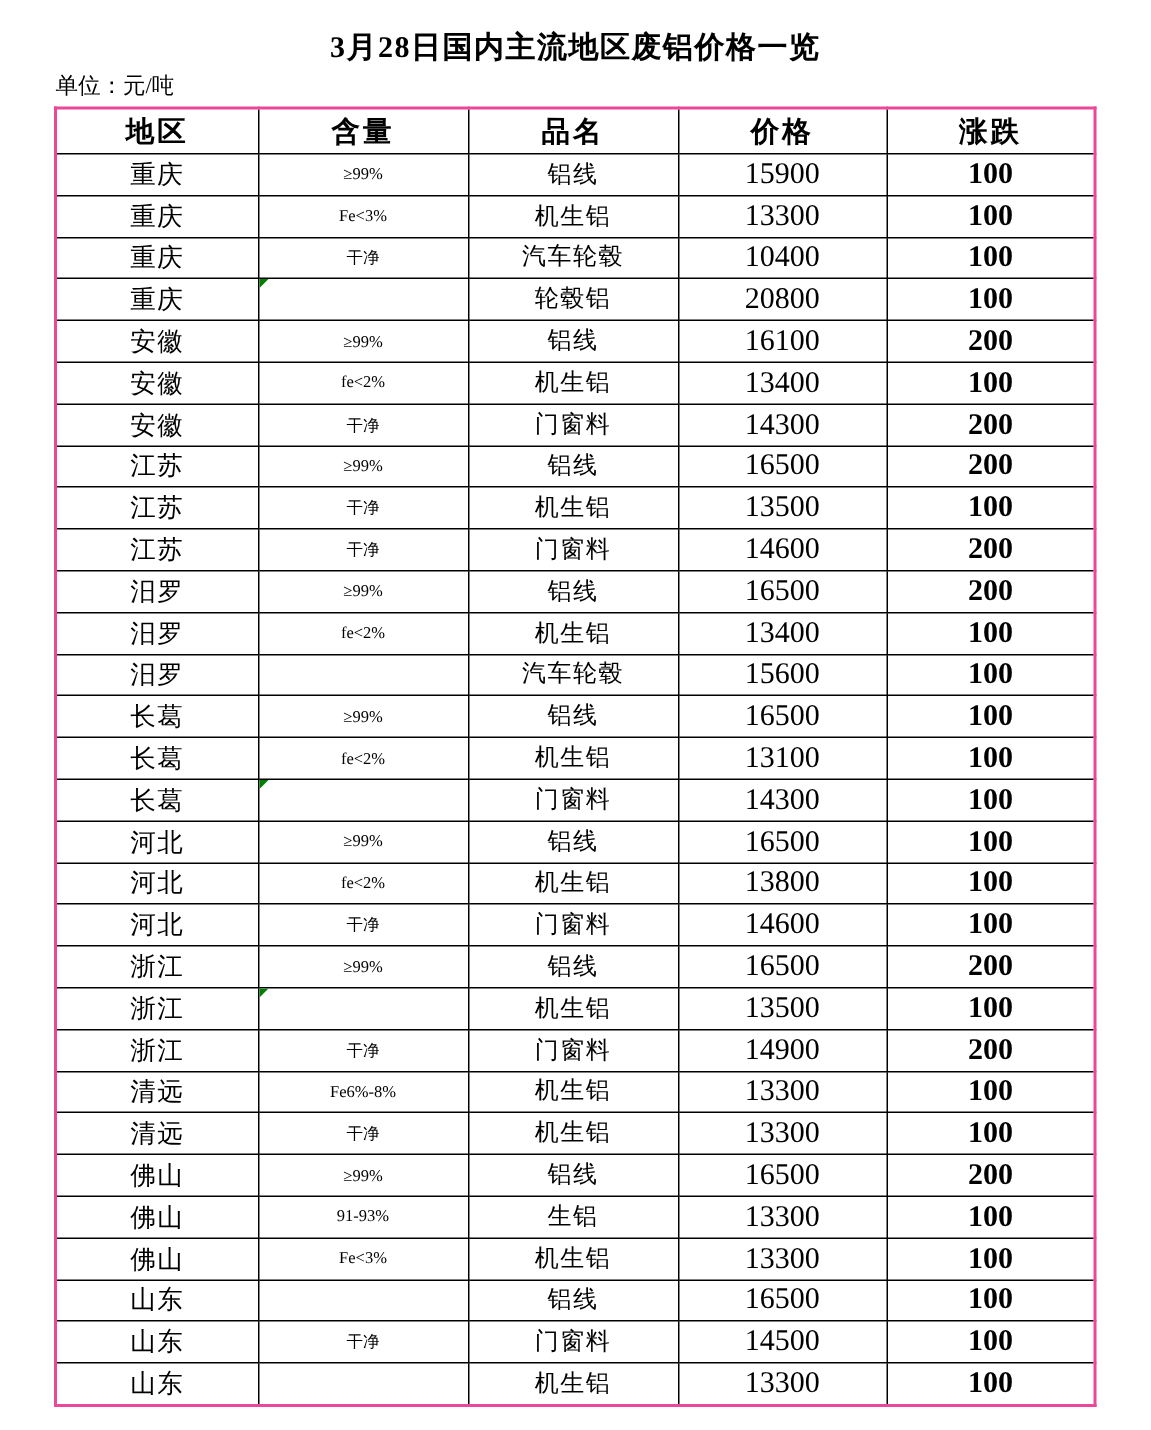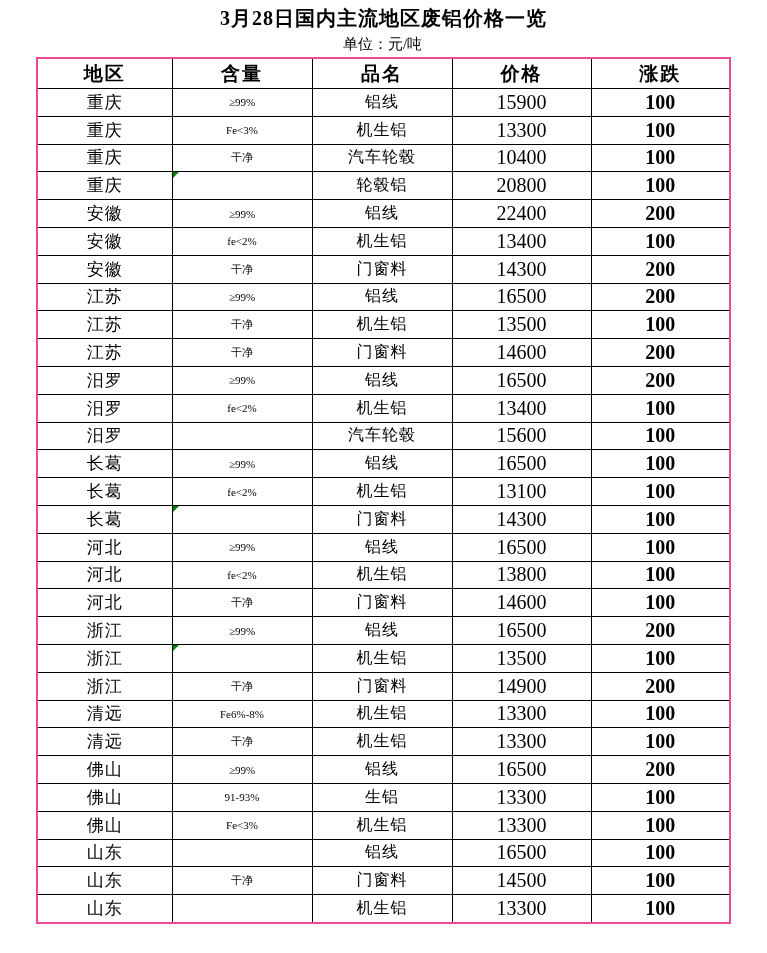--- a/index.html
+++ b/index.html
@@ -15,27 +15,27 @@
     width: 767px;
     height: 953px;
     overflow: hidden;
     position: relative;
   }
   .title {
     text-align: center;
     font-size: 20px;
     font-weight: bold;
     letter-spacing: 1px;
-    padding-top: 6px;
+    padding-top: 20px;
     line-height: 24px;
   }
   .unit-line {
     width: 693px;
     margin: 4px auto 0 auto;
-    text-align: center;
+    text-align: left;
     font-size: 15px;
     line-height: 20px;
     padding-right: 2px;
     box-sizing: border-box;
   }
   table.price-table {
     width: 693px;
     margin: 3px auto 0 auto;
     border-collapse: collapse;
     table-layout: fixed;
@@ -127,21 +127,21 @@
             <span class="flag-tri" style="border-top-color: rgb(0, 128, 0);"></span>
           </td>
           <td class="col-product">轮毂铝</td>
           <td class="col-price">20800</td>
           <td class="col-change">100</td>
         </tr>
         <tr>
           <td class="col-region">安徽</td>
           <td class="col-content">≥99%</td>
           <td class="col-product">铝线</td>
-          <td class="col-price">22400</td>
+          <td class="col-price">16100</td>
           <td class="col-change">200</td>
         </tr>
         <tr>
           <td class="col-region">安徽</td>
           <td class="col-content">fe&lt;2%</td>
           <td class="col-product">机生铝</td>
           <td class="col-price">13400</td>
           <td class="col-change">100</td>
         </tr>
         <tr>

